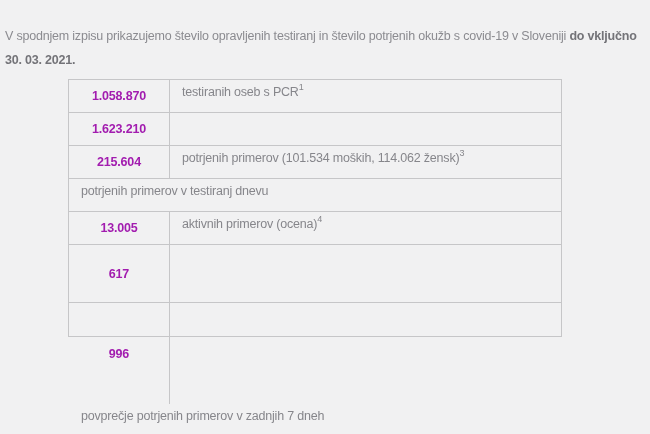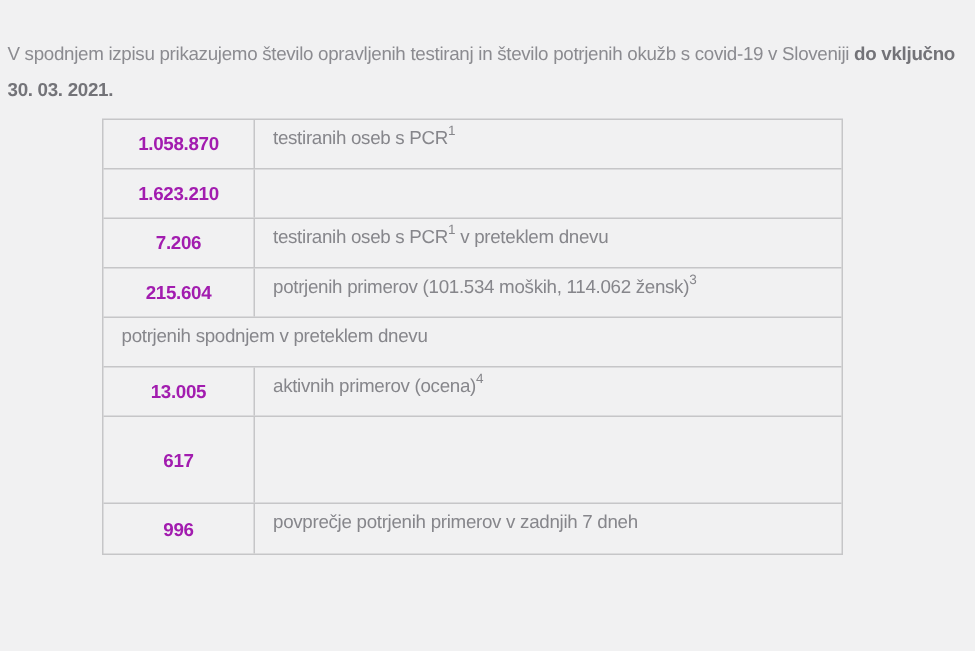--- a/index.html
+++ b/index.html
@@ -35,21 +35,21 @@
     top: 79px;
     width: 494px;
     border: 1px solid #c6c6c8;
   }
   .row {
     display: flex;
     height: 33px;
     border-bottom: 1px solid #c6c6c8;
   }
   .row.tall { height: 58px; }
-  .row:last-child { border-bottom: none; }
+  .row:last-child { border-bottom: none; flex-direction: column; }
   .cell-num {
     width: 101px;
     flex: 0 0 101px;
     border-right: 1px solid #c6c6c8;
     display: flex;
     align-items: center;
     justify-content: center;
     font-weight: bold;
     font-size: 12.5px;
     color: #a21caf;
@@ -87,38 +87,32 @@
       <div class="cell-num">1.058.870</div>
       <div class="cell-desc">
           <span><span>testiranih oseb s PCR</span><sup class="fn">1</sup><span></span></span>
         </div>
     </div>
 
     <div class="row">
       <div class="cell-num">1.623.210</div>
     </div>
 
-    <div class="row">
-      <div class="cell-num">7.206</div>
-      <div class="cell-desc">
-          <span><span>testiranih oseb s PCR</span><sup class="fn">1</sup><span> v preteklem dnevu</span></span>
-        </div>
-    </div>
 
 
     <div class="row">
       <div class="cell-num">215.604</div>
       <div class="cell-desc">
           <span><span>potrjenih primerov (101.534 moških, 114.062 žensk)</span><sup class="fn">3</sup><span></span></span>
         </div>
     </div>
 
     <div class="row">
       <div class="cell-desc">
-          <span><span>potrjenih spodnjem v preteklem dnevu</span><sup class="fn"></sup><span></span></span>
+          <span><span>potrjenih primerov v testiranj dnevu</span><sup class="fn"></sup><span></span></span>
         </div>
     </div>
 
     <div class="row">
       <div class="cell-num">13.005</div>
       <div class="cell-desc">
           <span><span>aktivnih primerov (ocena)</span><sup class="fn">4</sup><span></span></span>
         </div>
     </div>
 

